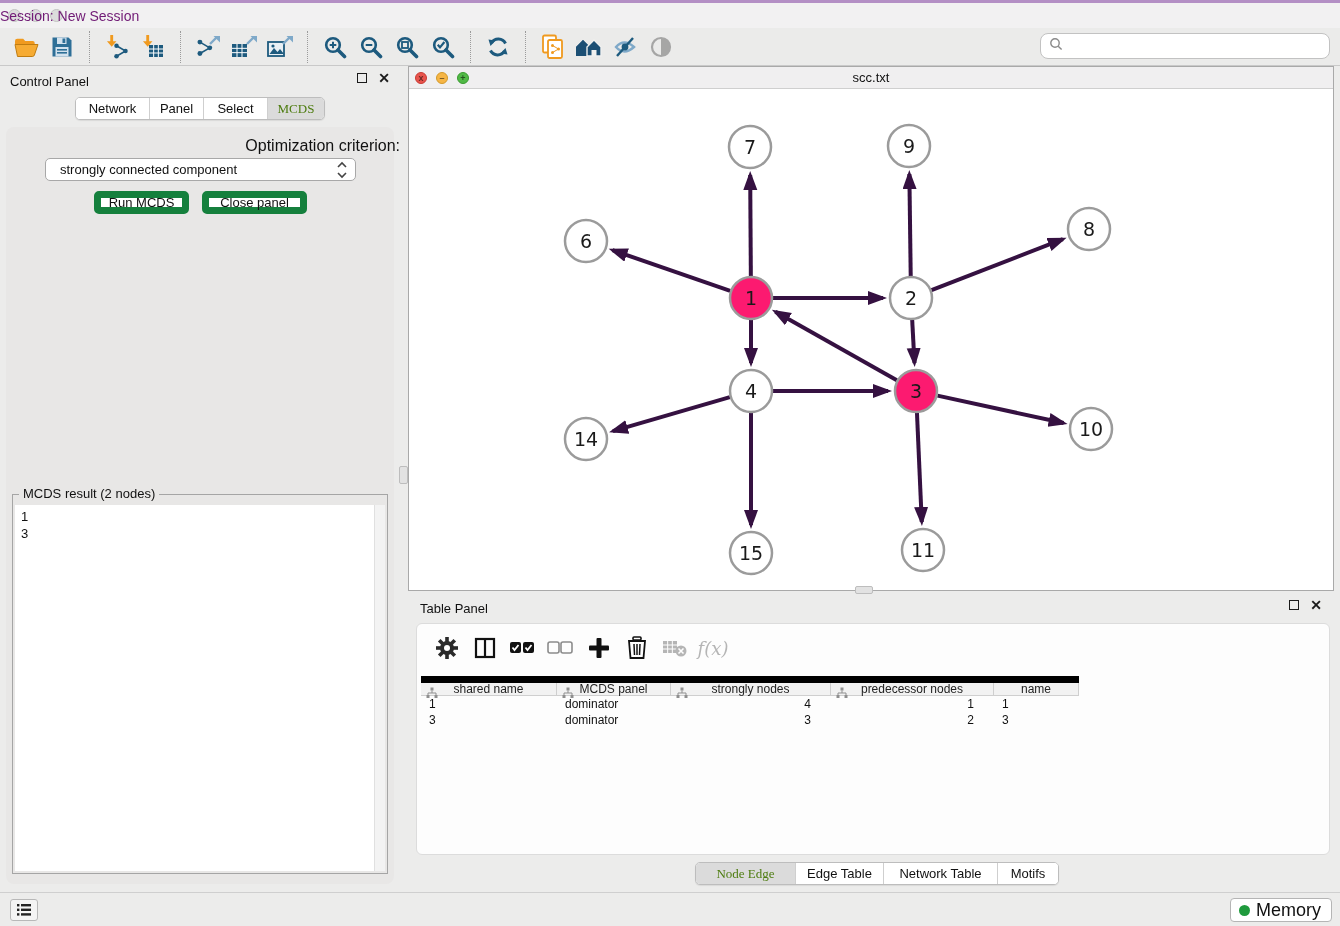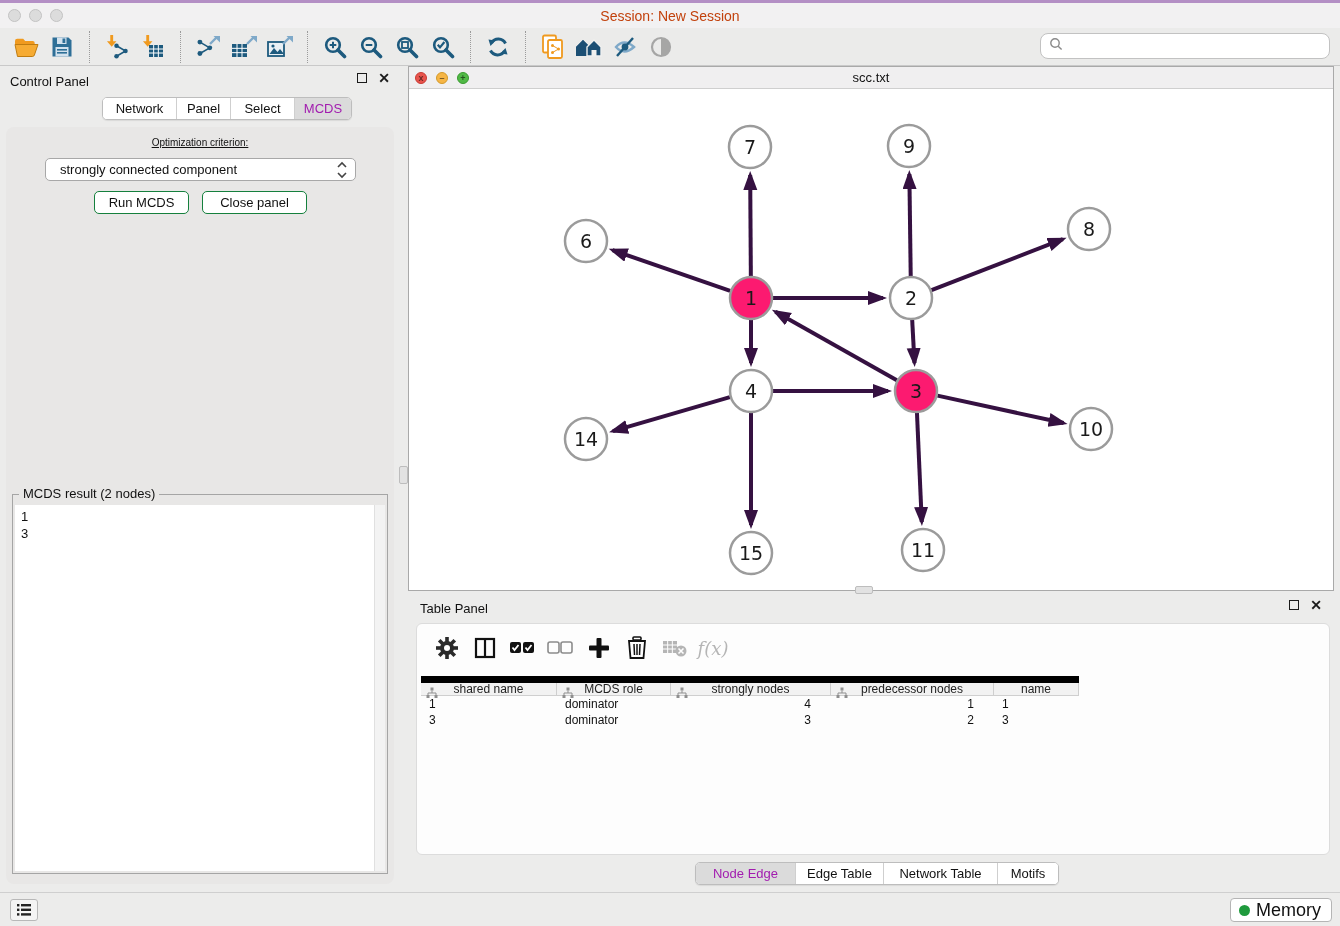--- a/index.html
+++ b/index.html
@@ -10,21 +10,21 @@
     background: #ececeb;
     overflow: hidden;
     color:#111;
   }
   
   .purple-top { position:absolute; top:0; left:0; right:0; height:3px; background:#b48fc5; }
   .titlebar { position:absolute; top:3px; left:0; right:0; height:25px; background:#f2f1f2;
               display:flex; align-items:center; }
   .traffic { display:flex; gap:8px; margin-left:8px; }
   .tl { width:13px; height:13px; border-radius:50%; background:#dcdcdc; border:1px solid #c3c3c3; }
-  .win-title { position:absolute; left:0; right:0; text-align:center; color:#c2410c; font-size:14px; }
+  .win-title { position:absolute; left:0; right:0; text-align:left; color:#701a75; font-size:14px; }
   .toolbar { position:absolute; top:28px; left:0; right:0; height:38px; background:#ebebea;
              border-bottom:1px solid #c9c9c9; display:flex; align-items:center; padding-left:8px; }
   .tbtn { width:36px; height:34px; display:flex; align-items:center; justify-content:center; }
   .tbtn svg { display:block; }
   .tsep { border-left:1px dotted #9b9b9b; height:32px; margin:0 9px; }
   .searchbox { position:absolute; right:10px; top:5px; width:290px; height:26px; background:#fff;
                border:1px solid #c2c2c2; border-radius:8px; display:flex; align-items:center; padding:0 8px; }
   .searchbox input { border:none; outline:none; flex:1; font-size:13px; margin-left:6px;
                      font-family:"Liberation Sans",sans-serif; background:transparent; }
   
@@ -32,30 +32,30 @@
   .panel-head { position:absolute; top:4px; left:0; right:0; height:22px; display:flex; align-items:center; }
   .panel-head .ptitle { font-size:13px; margin-left:10px; }
   .phead-icons { position:absolute; right:10px; top:3px; display:flex; gap:11px; align-items:center; }
   .float-ic { width:10px; height:10px; border:1.6px solid #1a1a1a; background:transparent; }
   .close-ic { font-size:14px; font-weight:bold; color:#1a1a1a; line-height:10px; }
   .seg-tabs { position:absolute; display:flex; border:1px solid #bdbdbd; border-radius:5px;
               overflow:hidden; background:#fff; box-shadow:0 1px 1px rgba(0,0,0,.08); }
   .seg-tabs .seg { font-size:13px; display:flex; align-items:center; justify-content:center;
                    border-right:1px solid #cfcfcf; background:#fff; color:#111; height:100%; }
   .seg-tabs .seg:last-child { border-right:none; }
-  .seg-tabs .seg.active { background:#dbdbdb; color:#a21caf; }
-  .cp-tabs { top:31px; left:75px; height:23px;margin-left:27px; }
+  .seg-tabs .seg.active { background:#dbdbdb; color:#4d7c0f;font-family:Liberation Serif, serif; }
+  .cp-tabs { top:31px; left:75px; height:23px; }
   .cp-inner { position:absolute; left:6px; right:6px; top:61px; bottom:8px;
               background:#e8e7e6; border-radius:8px; }
-  .opt-label { position:absolute; top:71px; left:0; right:0; text-align:center; font-size:10px;text-decoration:underline; }
+  .opt-label { position:absolute; top:71px; left:0; right:0; text-align:right; font-size:16px; }
   .dropdown { position:absolute; left:45px; top:92px; width:311px; height:23px; background:#fff;
               border:1px solid #a8a8a8; border-radius:5px; display:flex; align-items:center;
               font-size:13px; padding-left:14px; }
   .dropdown .chev { position:absolute; right:8px; top:2px; }
-  .cp-btn { position:absolute; top:125px; height:23px; background:#fff; border:1px solid #15803d;
+  .cp-btn { position:absolute; top:125px; height:23px; background:#fff; border:7px solid #15803d;
             border-radius:5px; font-size:13px; display:flex; align-items:center; justify-content:center; }
   .btn-run { left:94px; width:95px; }
   .btn-close { left:202px; width:105px; }
   .result-fieldset { position:absolute; left:12px; right:12px; top:428px; bottom:18px;
                      border:1px solid #a5a5a5; }
   .result-legend { position:absolute; top:-9px; left:6px; background:#e8e7e6; padding:0 4px;
                    font-size:13px; }
   .result-area { position:absolute; left:2px; right:2px; top:10px; bottom:2px; background:#fff; }
   .result-scroll { position:absolute; right:0; top:0; bottom:0; width:11px; background:#f3f3f3;
                    border-left:1px solid #e0e0e0; }
@@ -499,21 +499,21 @@
               </svg></span>
             <span>shared name</span>
           </div>
           <div class="tbl-hcell" style="width: 114px;">
             <span class="treeic"><svg width="12" height="12" viewBox="0 0 12 12">
                 <rect x="4.5" y="0.5" width="3" height="3" fill="#8f8f8f"></rect>
                 <rect x="0.5" y="8" width="3" height="3" fill="#8f8f8f"></rect>
                 <rect x="8.5" y="8" width="3" height="3" fill="#8f8f8f"></rect>
                 <path d="M6 3.5 v2.5 M2 8 v-2 h8 v2" fill="none" stroke="#8f8f8f" stroke-width="1"></path>
               </svg></span>
-            <span>MCDS role</span>
+            <span>MCDS panel</span>
           </div>
           <div class="tbl-hcell" style="width: 160px;">
             <span class="treeic"><svg width="12" height="12" viewBox="0 0 12 12">
                 <rect x="4.5" y="0.5" width="3" height="3" fill="#8f8f8f"></rect>
                 <rect x="0.5" y="8" width="3" height="3" fill="#8f8f8f"></rect>
                 <rect x="8.5" y="8" width="3" height="3" fill="#8f8f8f"></rect>
                 <path d="M6 3.5 v2.5 M2 8 v-2 h8 v2" fill="none" stroke="#8f8f8f" stroke-width="1"></path>
               </svg></span>
             <span>strongly nodes</span>
           </div>

